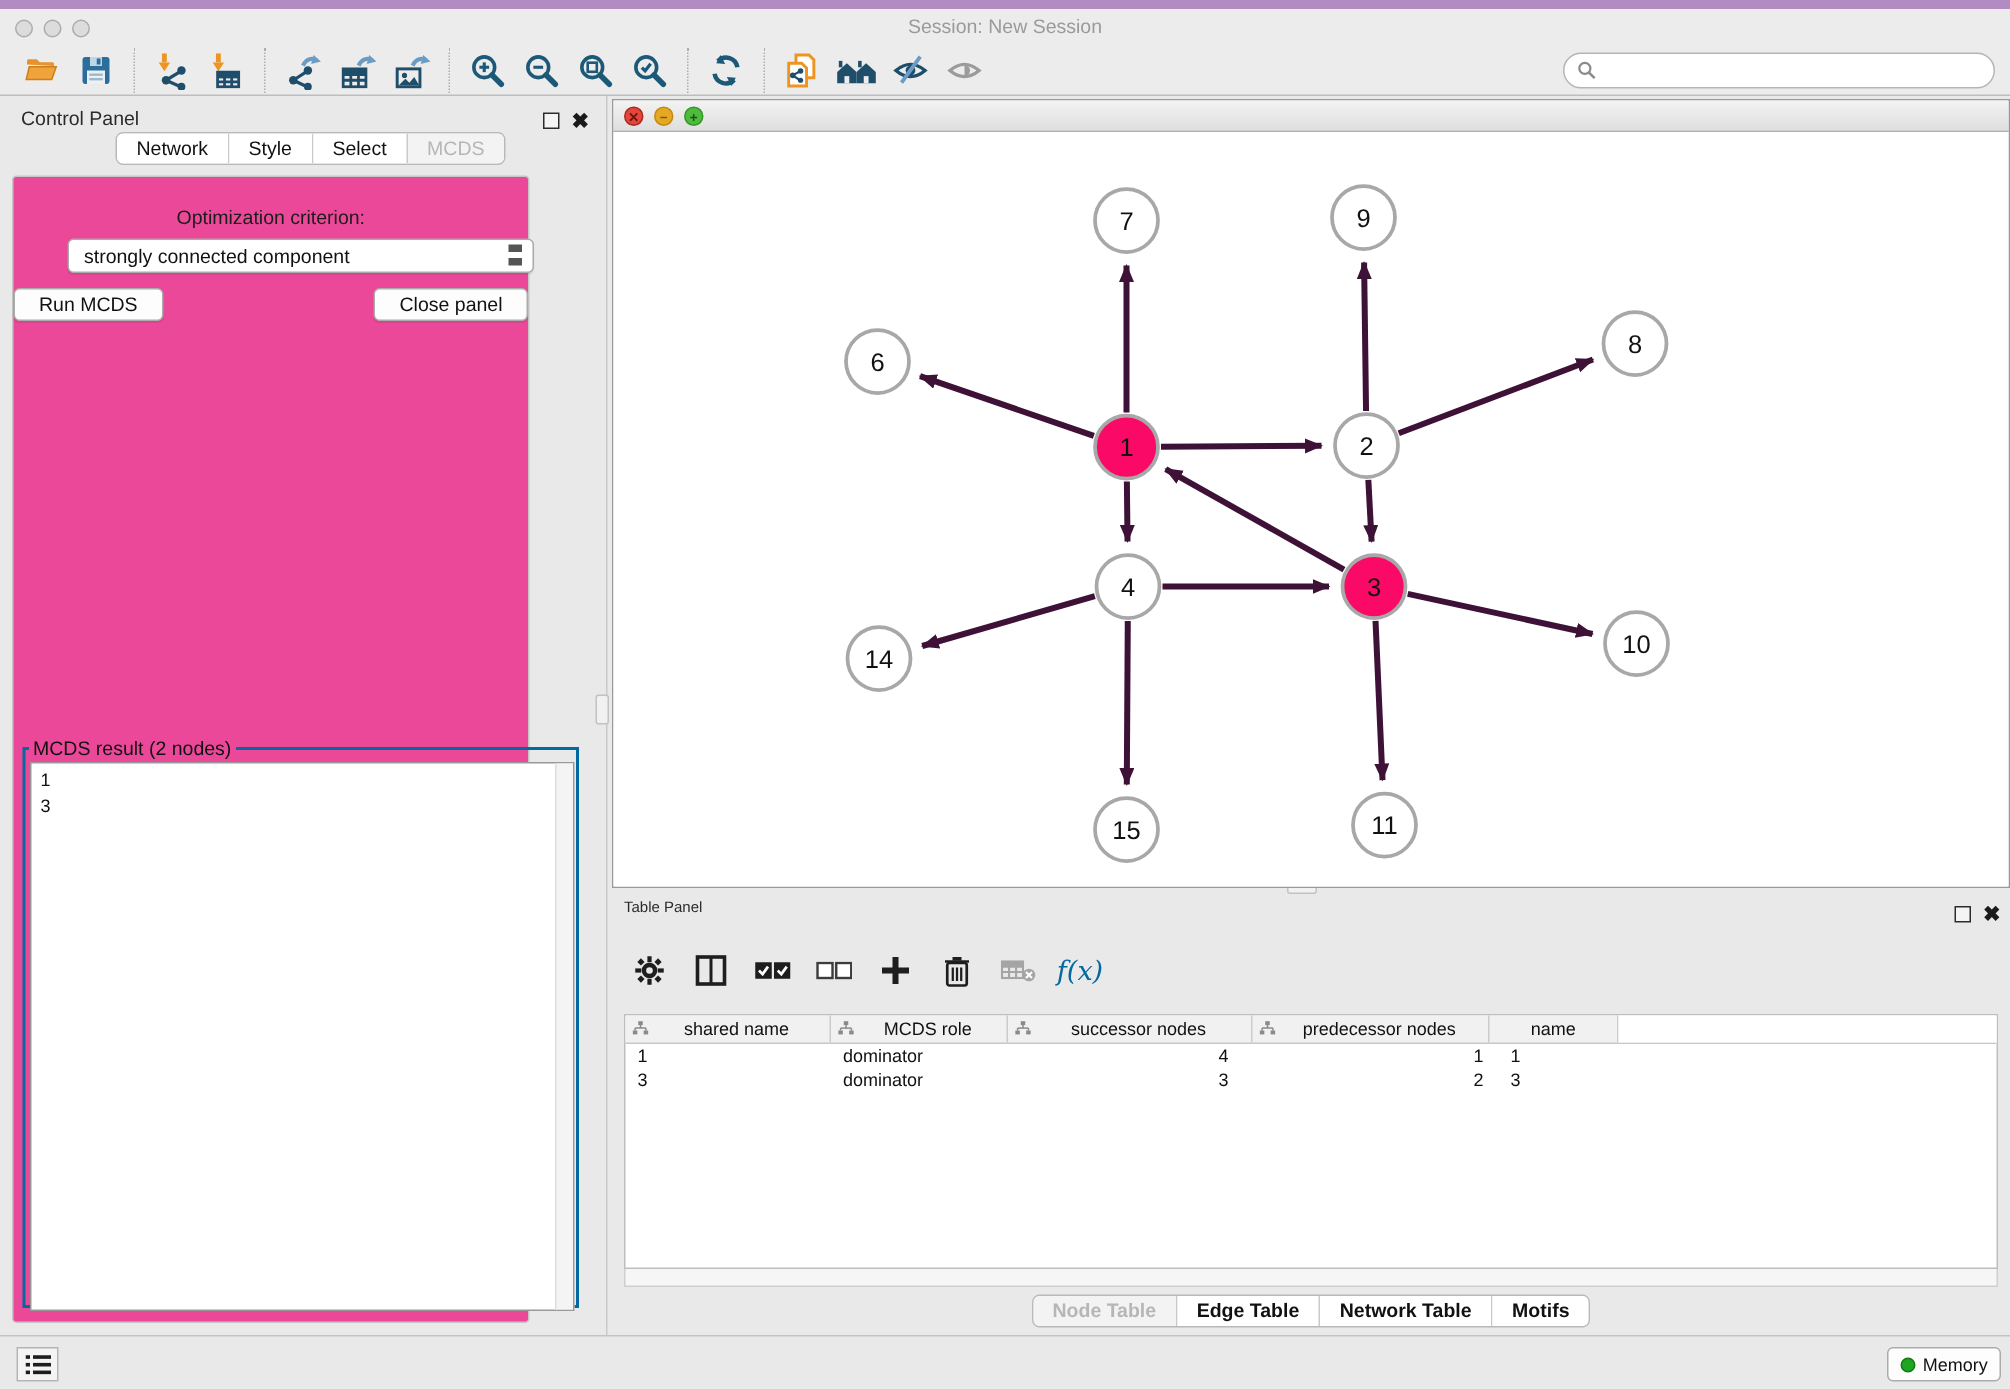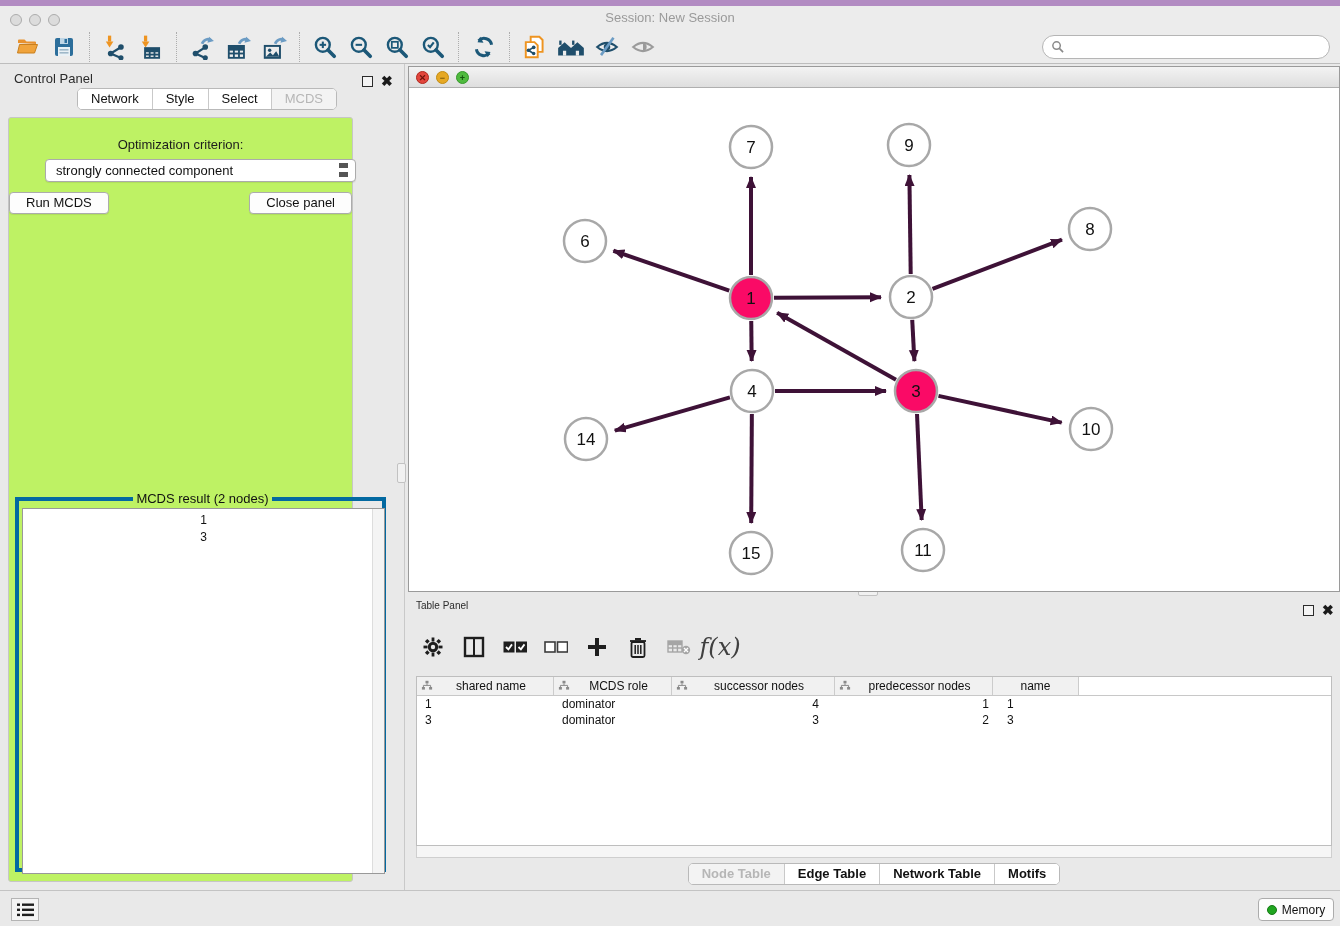--- a/index.html
+++ b/index.html
@@ -20,29 +20,29 @@
 
   
   .cp-title { left:14px; top:71px; font-size:13px; color:#2B2B2B; }
   .win-sq { width:11px; height:11px; border:1.4px solid #2B2B2B; display:inline-block; background:#F4F4F4; }
   .win-x { font-size:14px; font-weight:bold; color:#1A1A1A; line-height:11px; }
   .seg { display:flex; border:1px solid #B9B9B9; border-radius:5px; background:#fff; height:22px; overflow:hidden; }
   .seg .tab { padding:0 13px; font-size:13px; line-height:20px; color:#111; border-right:1px solid #C9C9C9; background:#fff; white-space:nowrap; }
   .seg .tab:last-child { border-right:none; }
   .seg .tab.selected { color:#B6B6B6; background:#F3F3F3; }
   .cp-tabs { left:77px; top:88px; z-index:3; }
-  .cp-content { left:8px; top:117px; width:345px; height:765px; background:#bef264; border:1px solid #C6C6C6; border-radius:3px; }
+  .cp-content { left:8px; top:117px; width:345px; height:765px; background:#ec4899; border:1px solid #C6C6C6; border-radius:3px; }
   .opt-label { width:100%; text-align:center; margin-top:19px; font-size:13px; color:#1C1C1C; }
   .dropdown { position:absolute; left:36px; top:41px; width:311px; height:23px; background:#fff; border:1px solid #ABABAB; border-radius:4px; font-size:13px; line-height:21px; padding-left:10px; color:#111; box-shadow:0 1px 1px rgba(0,0,0,.08); }
   .dd-arrows { position:absolute; right:7px; top:3px; width:9px; height:16px; }
   .dd-up { border-bottom:5px solid #555; margin-bottom:4px; }
   .dd-down { border-top:5px solid #555; }
   .btn { height:22px; background:#FDFDFD; border:1px solid #ACACAC; border-radius:4px; font-size:13px; color:#111; padding:0 16px; line-height:20px; box-shadow:0 1px 1px rgba(0,0,0,.08); }
   .btn-row { position:absolute; left:0; top:74px; width:100%; display:flex; justify-content:space-between; gap:29px; }
-  .result-group { position:absolute; left:6px; top:373px; width:371px; height:381px; border:4px solid #0369a1;text-align:center; }
+  .result-group { position:absolute; left:6px; top:373px; width:371px; height:381px; border:2px solid #0369a1; }
   .result-group legend { font-size:13px; color:#111; padding:0 3px; margin-left:2px; }
   .result-inner { position:absolute; left:3px; top:2px; width:363px; height:366px; background:#fff; border:1px solid #999; }
   .result-scroll { position:absolute; right:0; top:0; width:12px; height:100%; background:#F4F4F4; border-left:1px solid #DDD; }
   .result-lines { padding:3px 6px; font-size:12px; line-height:17px; color:#111; }
   .v-divider { left:404px; top:64px; width:1px; height:826px; background:#C9C9C9; }
   .v-handle { left:397px; top:463px; width:9px; height:20px; background:#F1F1F1; border:1px solid #C2C2C2; border-radius:2px; }
   .h-handle { left:858px; top:588px; width:20px; height:8px; background:#F1F1F1; border:1px solid #C2C2C2; border-radius:2px; }
 
   
   .net-win { left:408px; top:66px; width:932px; height:526px; background:#fff; border:1px solid #9A9A9A; }
@@ -52,21 +52,21 @@
   .tl-close { background:#E2463D; border:1px solid #B0271E; color:#70130C; }
   .tl-min { background:#E6A824; border:1px solid #C28C12; color:#7A5A0B; }
   .tl-zoom { background:#4FBA3E; border:1px solid #35982A; color:#15570E; }
   .net-canvas { position:absolute; left:0; top:21px; width:930px; height:503px; background:#fff; }
 
   
   .table-panel { left:408px; top:597px; width:932px; height:291px; }
   .tp-title { position:absolute; left:8px; top:3px; font-size:10px; color:#2B2B2B; }
   .tp-toolbar { position:absolute; left:12px; top:31px; height:38px; display:flex; align-items:center; gap:15px; }
   .tp-ic { width:26px; height:26px; display:flex; align-items:center; justify-content:center; }
-  .fx { font-family:"DejaVu Serif", serif; font-style:italic; font-size:24px; color:#404040; }
+  .fx { font-family:"DejaVu Serif", serif; font-style:italic; font-size:18px; color:#0369a1; }
   .dtable { position:absolute; left:8px; top:79px; width:916px; height:170px; background:#fff; border:1px solid #BEBEBE; }
   .dt-header { display:flex; height:19px; background:#F1F1F1; border-bottom:1px solid #C8C8C8; }
   .dt-hcell { display:flex; align-items:center; border-right:1px solid #CCC; font-size:12px; color:#111; padding:0 4px; }
   .dt-hcell .lbl { flex:1; text-align:center; }
   .dt-hfill { flex:1; background:#fff; }
   .dt-row { display:flex; height:16px; font-size:12px; color:#111; }
   .dt-cell { overflow:hidden; white-space:nowrap; line-height:16px; }
   .hscroll { position:absolute; left:8px; top:249px; width:916px; height:12px; background:#F6F6F6; border:1px solid #CFCFCF; border-top:none; }
   .tp-tabs { position:absolute; left:0; top:266px; width:100%; display:flex; justify-content:center;font-weight:bold; }
 

